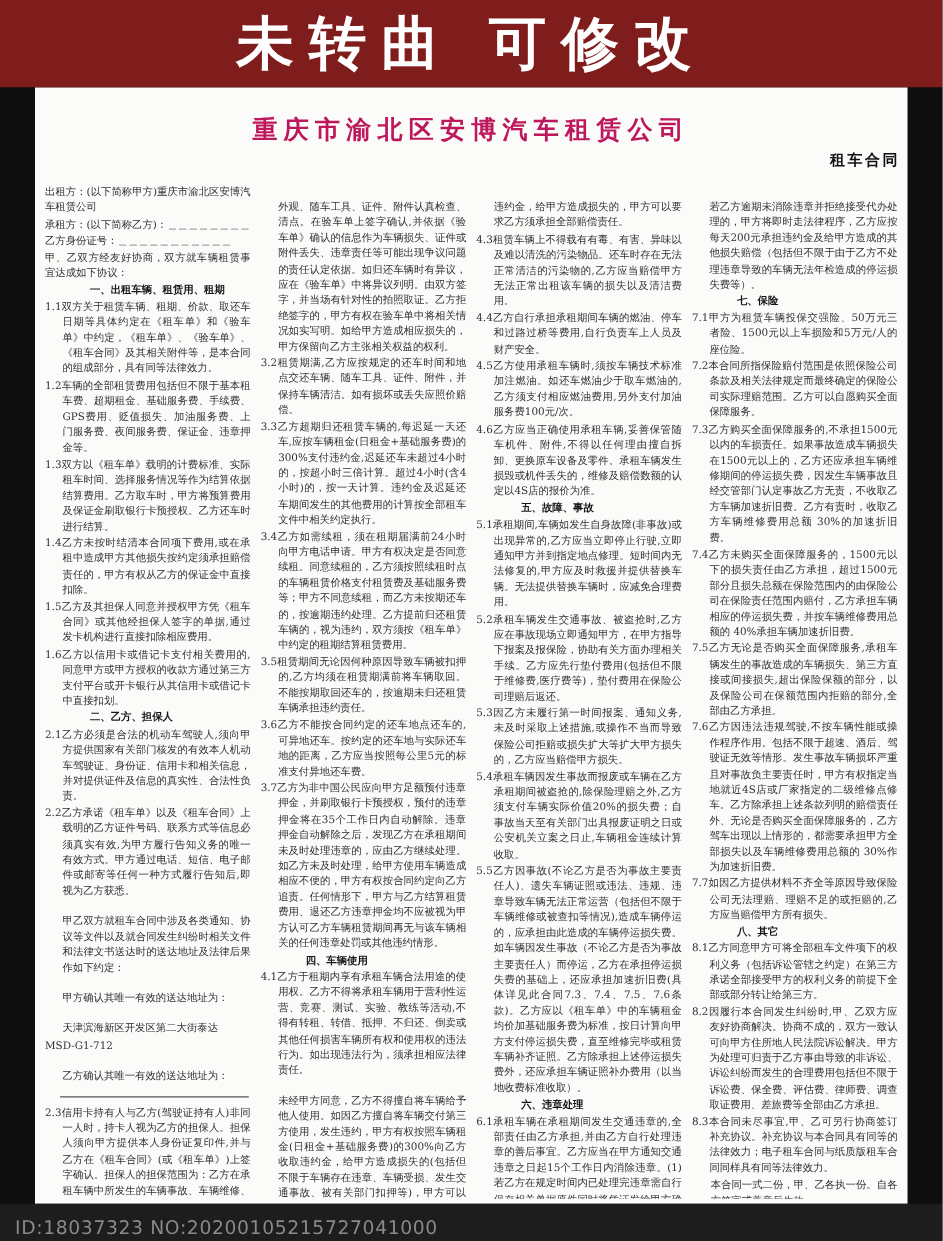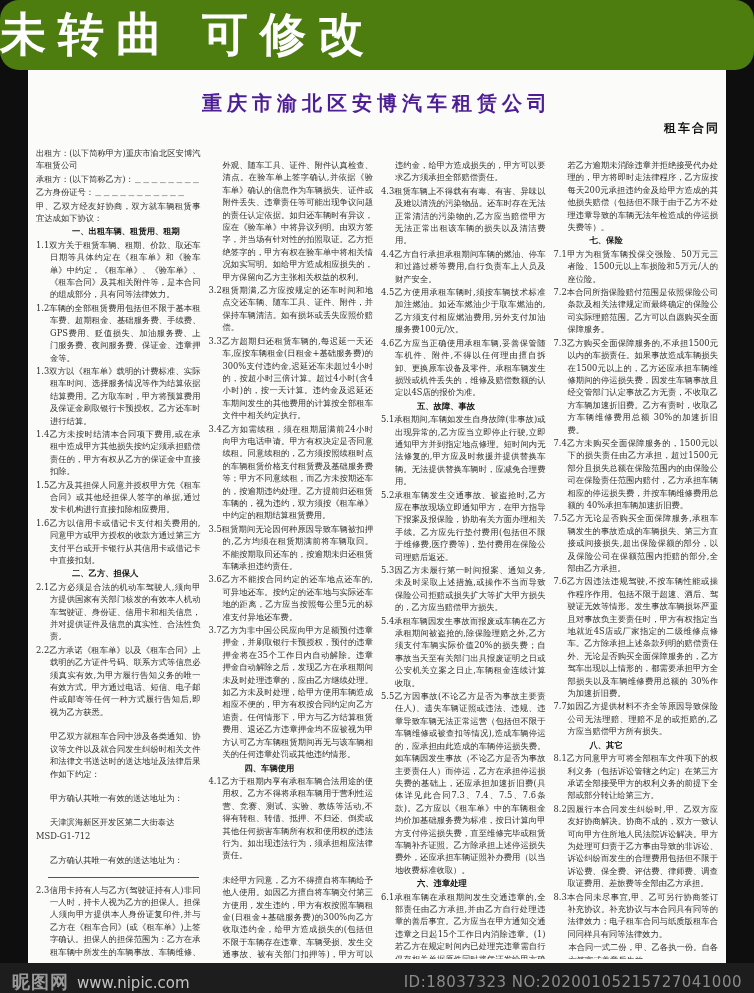--- a/index.html
+++ b/index.html
@@ -2,35 +2,35 @@
 <html><head>
 <meta charset="utf-8">
 <style>
   html,body{margin:0;padding:0;}
   body{
     width:754px;height:993px;background:#0e0e0e;
     font-family:"DejaVu Serif", serif;
     display:flex;flex-direction:column;overflow:hidden;
   }
   .banner{
-    height:70px;flex:0 0 70px;background:#4d7c0f;
-    display:flex;align-items:center;border-radius:19px;
+    height:70px;flex:0 0 70px;background:#7f1d1d;
+    display:flex;align-items:center;justify-content:center;
   }
   .banner-text{
     color:#ffffff;font-size:46px;font-weight:bold;letter-spacing:12px;
     font-family:"DejaVu Sans", sans-serif;white-space:nowrap;
   }
   .page-wrap{flex:1 1 auto;padding:0 28px;background:#0e0e0e;display:flex;}
   .page{
     background:#fbfbfa;flex:1;color:#2b2b2b;
     padding:20px 6px 4px 6px;display:flex;flex-direction:column;
   }
   .doc-company{
     text-align:center;font-size:20px;font-weight:bold;letter-spacing:5px;
-    color:#4c1d95;
+    color:#be185d;
   }
   .doc-title{
     text-align:right;font-size:12px;font-weight:bold;letter-spacing:2px;
     margin-top:3px;color:#111;
   }
   .columns{
     margin-top:10px;display:flex;gap:8px;padding:0 2px;
     height:812px;overflow:hidden;
   }
   .col{
@@ -130,18 +130,14 @@
           <div class="para n">8.2因履行本合同发生纠纷时,甲、乙双方应友好协商解决。协商不成的，双方一致认可向甲方住所地人民法院诉讼解决。甲方为处理可归责于乙方事由导致的非诉讼、诉讼纠纷而发生的合理费用包括但不限于诉讼费、保全费、评估费、律师费、调查取证费用、差旅费等全部由乙方承担。</div>
           <div class="para n">8.3本合同未尽事宜,甲、乙可另行协商签订补充协议。补充协议与本合同具有同等的法律效力；电子租车合同与纸质版租车合同同样具有同等法律效力。</div>
           <div class="para i2">本合同一式二份，甲、乙各执一份。自各方签字或盖章后生效。</div>
           <div class="para i2">乙方确认在签署本合同前，已经知悉合同全部内容，并完全理解协议各条款的法律含义；同意按照本合同约定履行相应义务。</div>
         </div>
     </div>
   </div>
 </div>
 
 <div class="footer">
-  <div class="footer-left">
-    <span class="site-logo">昵图网</span>
-    <span class="site-url">www.nipic.com</span>
-  </div>
   <div class="wm-id">ID:18037323 NO:20200105215727041000</div>
 </div>
 
 </body></html>

